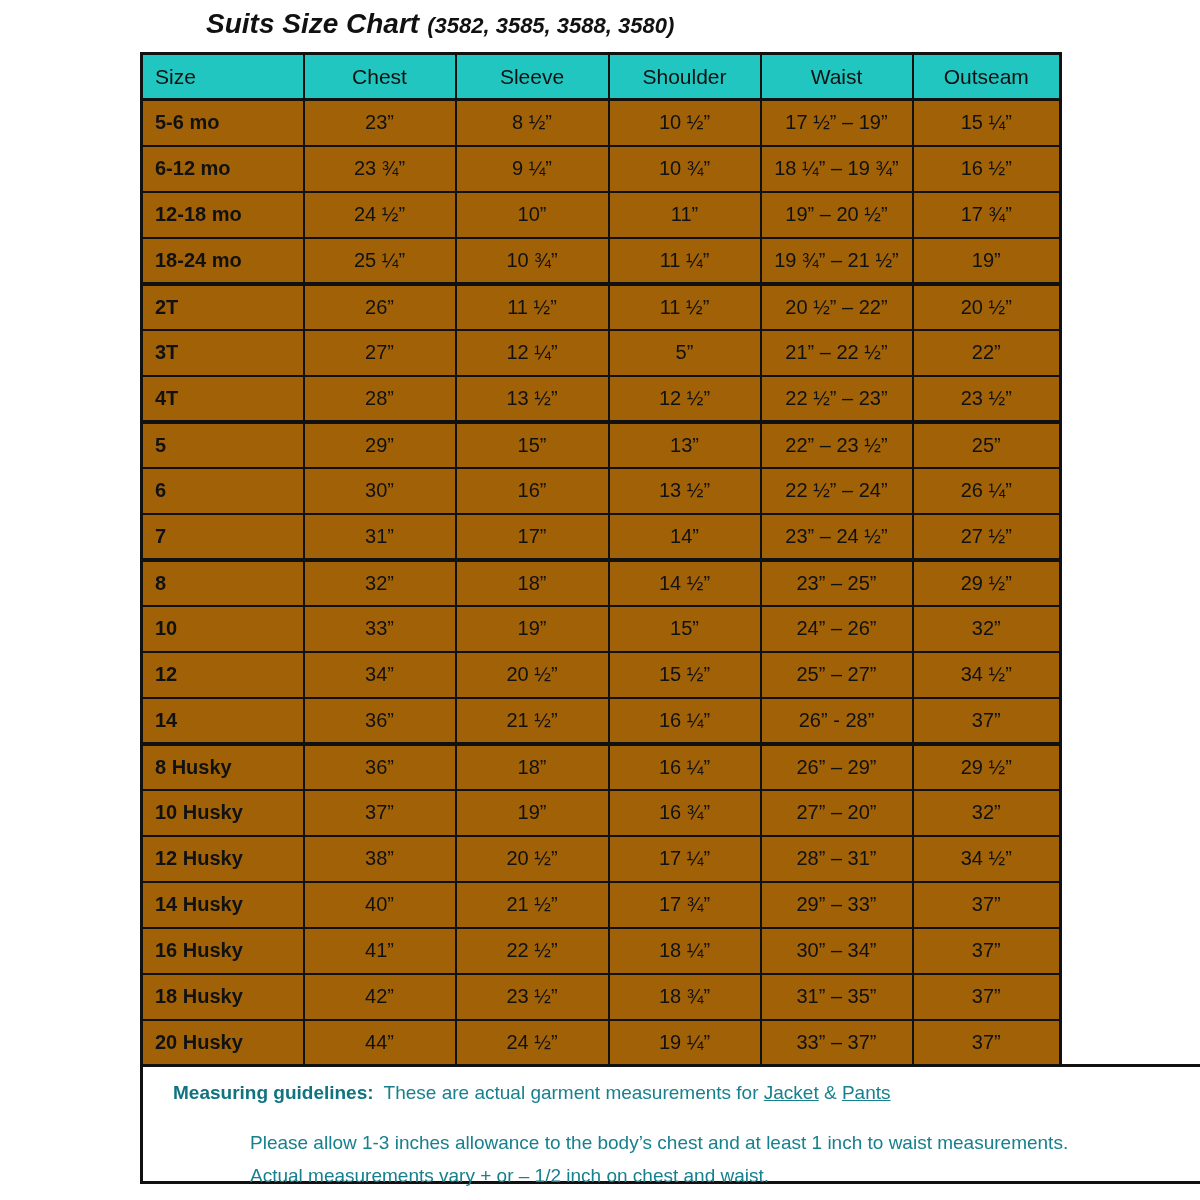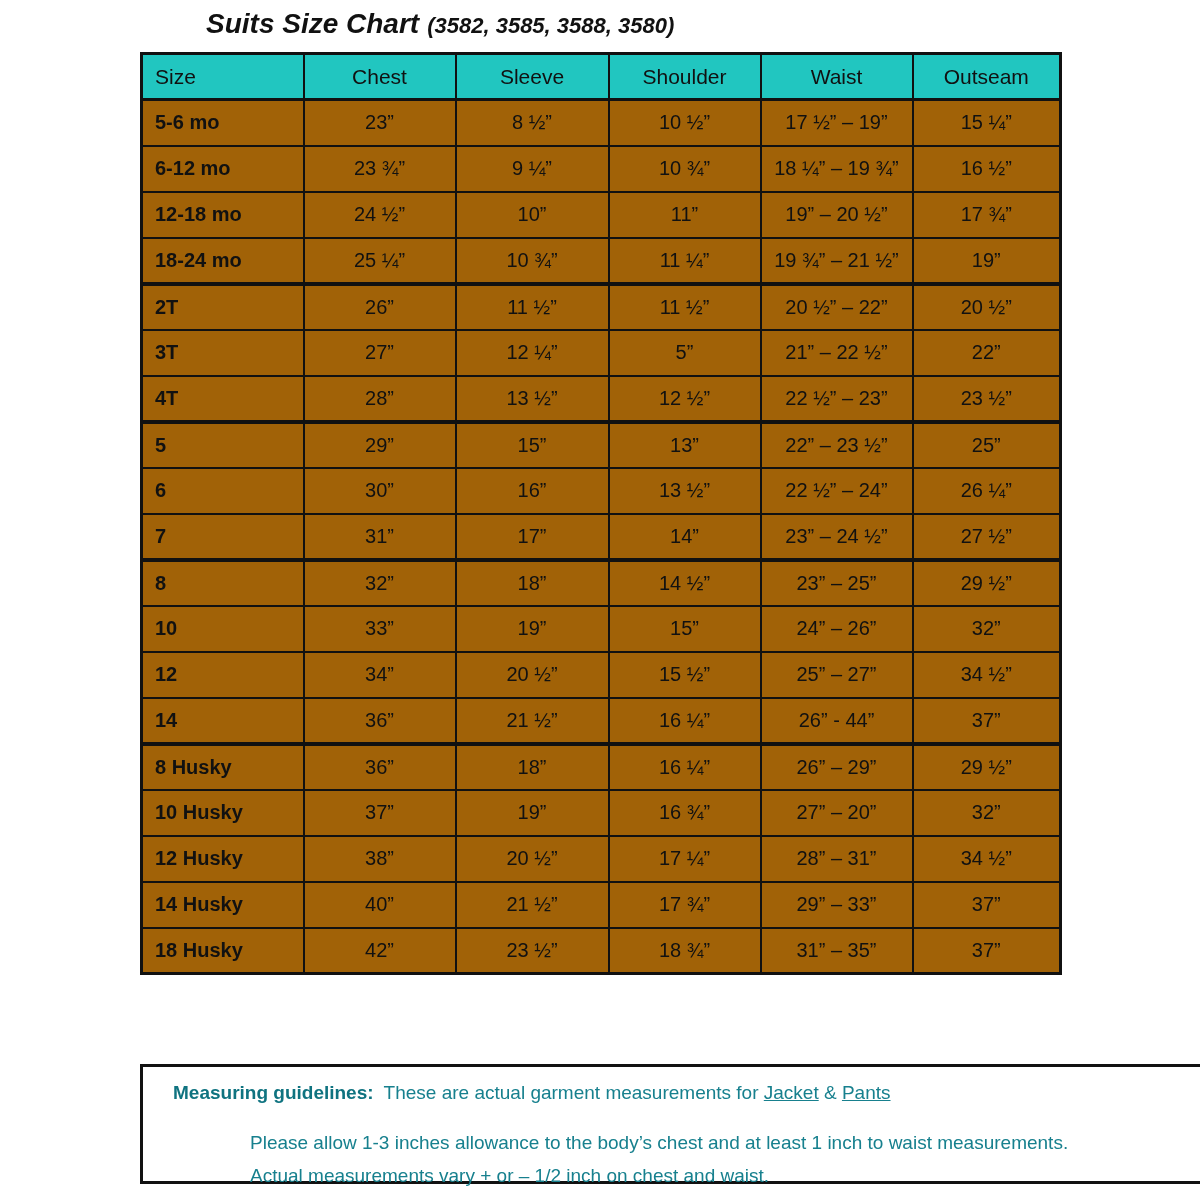--- a/index.html
+++ b/index.html
@@ -204,21 +204,21 @@
           <td>20 ½”</td>
           <td>15 ½”</td>
           <td>25” – 27”</td>
           <td>34 ½”</td>
         </tr>
         <tr>
           <th>14</th>
           <td>36”</td>
           <td>21 ½”</td>
           <td>16 ¼”</td>
-          <td>26” - 44”</td>
+          <td>26” - 28”</td>
           <td>37”</td>
         </tr>
         <tr class="group-start">
           <th>8 Husky</th>
           <td>36”</td>
           <td>18”</td>
           <td>16 ¼”</td>
           <td>26” – 29”</td>
           <td>29 ½”</td>
         </tr>
@@ -240,25 +240,41 @@
         </tr>
         <tr>
           <th>14 Husky</th>
           <td>40”</td>
           <td>21 ½”</td>
           <td>17 ¾”</td>
           <td>29” – 33”</td>
           <td>37”</td>
         </tr>
         <tr>
+          <th>16 Husky</th>
+          <td>41”</td>
+          <td>22 ½”</td>
+          <td>18 ¼”</td>
+          <td>30” – 34”</td>
+          <td>37”</td>
+        </tr>
+        <tr>
           <th>18 Husky</th>
           <td>42”</td>
           <td>23 ½”</td>
           <td>18 ¾”</td>
           <td>31” – 35”</td>
+          <td>37”</td>
+        </tr>
+        <tr>
+          <th>20 Husky</th>
+          <td>44”</td>
+          <td>24 ½”</td>
+          <td>19 ¼”</td>
+          <td>33” – 37”</td>
           <td>37”</td>
         </tr>
       </tbody>
   </table>
 
   <div class="notes-box">
     <div class="notes-line1">
       <span class="notes-label">Measuring guidelines:</span><span>These are actual garment measurements for </span><span class="u">Jacket</span><span> &amp; </span><span class="u">Pants</span>
     </div>
     <div class="notes-line2">Please allow 1-3 inches allowance to the body’s chest and at least 1 inch to waist measurements.</div>

